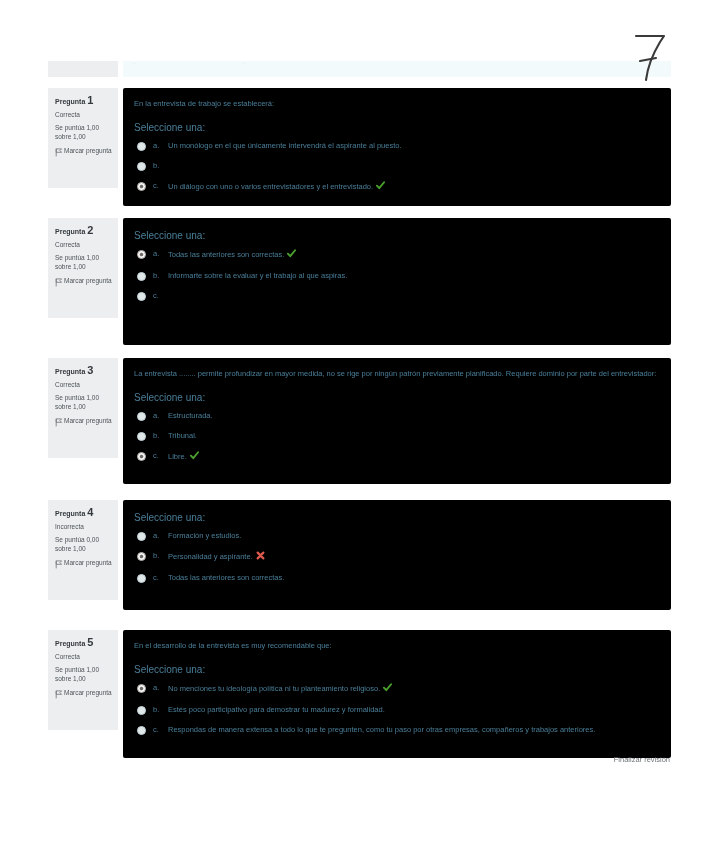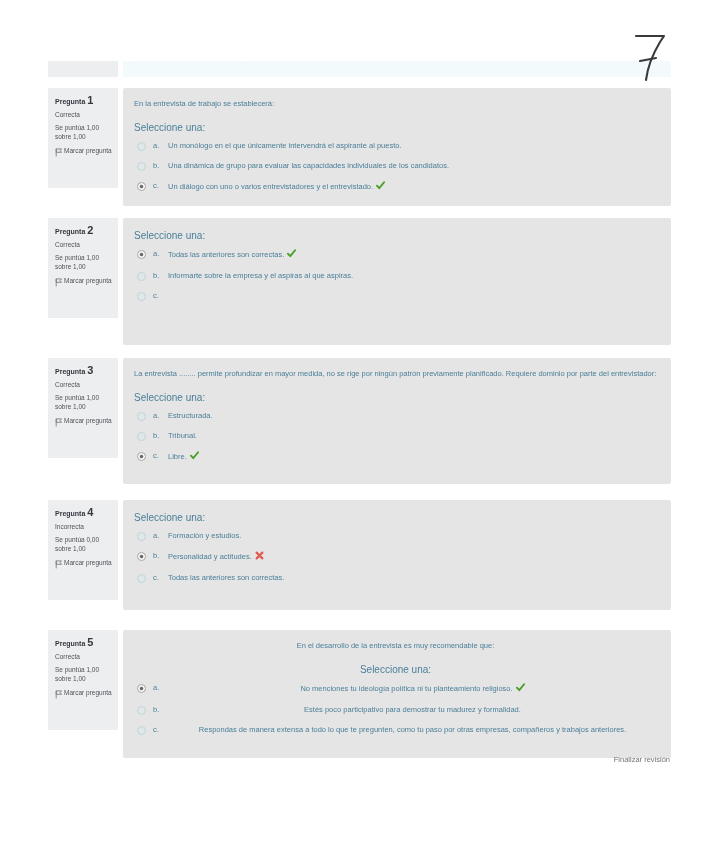--- a/index.html
+++ b/index.html
@@ -110,21 +110,21 @@
     top: 1px;
     width: 8px;
     height: 9px;
   }
 
   .q-body {
     position: absolute;
     left: 75px;
     top: 0;
     width: 548px;
-    background: #e5e5e5;
+    background: #000000;
     border-radius: 2px;
     padding: 11px 14px 12px 11px;
   }
 
   .qtext {
     font-size: 7.5px;
     line-height: 1.45;
     color: #4a7f99;
     margin: 0 0 11px 0;
   }
@@ -227,21 +227,21 @@
           <div class="qi-flag"><span class="flag-icon"><svg width="8" height="9" viewBox="0 0 8 9">
                 <path d="M1.2 0.7 L1.2 8.4" stroke="#6e7479" stroke-width="0.8" fill="none"></path>
                 <path d="M1.2 0.9 L6.6 0.9 L4.9 2.6 L6.6 4.3 L1.2 4.3 Z" fill="none" stroke="#6e7479" stroke-width="0.8"></path>
               </svg></span><span>Marcar pregunta</span></div>
         </div>
         <div class="q-body" style="min-height: 108px;">
           <p class="qtext">En la entrevista de trabajo se establecerá:</p>
           <p class="prompt">Seleccione una:</p>
           <ul class="answers">
             <li class="answer"><span class="radio"></span><span class="ansletter">a.</span><span>Un monólogo en el que únicamente intervendrá el aspirante al puesto.</span></li>
-            <li class="answer"><span class="radio"></span><span class="ansletter">b.</span><span>Una dinámica de grupo para evaluar las capacidades individuales de los candidatos.</span></li>
+            <li class="answer"><span class="radio"></span><span class="ansletter">b.</span></li>
             <li class="answer"><span class="radio checked"></span><span class="ansletter">c.</span><span>Un diálogo con uno o varios entrevistadores y el entrevistado.</span><span class="mark-ok"><svg width="9" height="9" viewBox="0 0 10 10">
                   <path d="M1 5.2 L3.6 8 L9 1.4" fill="none" stroke="#4aa02c" stroke-width="2.1" stroke-linecap="round" stroke-linejoin="round"></path>
                 </svg></span></li>
           </ul>
         </div>
       </div>
       <div class="qblock" style="top: 218px;">
         <div class="q-info" style="height: 100px;">
           <div class="qi-title"><span>Pregunta</span><span class="qnum">2</span></div>
           <div class="qi-state">Correcta</div>
@@ -250,21 +250,21 @@
                 <path d="M1.2 0.7 L1.2 8.4" stroke="#6e7479" stroke-width="0.8" fill="none"></path>
                 <path d="M1.2 0.9 L6.6 0.9 L4.9 2.6 L6.6 4.3 L1.2 4.3 Z" fill="none" stroke="#6e7479" stroke-width="0.8"></path>
               </svg></span><span>Marcar pregunta</span></div>
         </div>
         <div class="q-body" style="min-height: 127px;">
           <p class="prompt">Seleccione una:</p>
           <ul class="answers">
             <li class="answer"><span class="radio checked"></span><span class="ansletter">a.</span><span>Todas las anteriores son correctas.</span><span class="mark-ok"><svg width="9" height="9" viewBox="0 0 10 10">
                   <path d="M1 5.2 L3.6 8 L9 1.4" fill="none" stroke="#4aa02c" stroke-width="2.1" stroke-linecap="round" stroke-linejoin="round"></path>
                 </svg></span></li>
-            <li class="answer"><span class="radio"></span><span class="ansletter">b.</span><span>Informarte sobre la empresa y el aspiras al que aspiras.</span></li>
+            <li class="answer"><span class="radio"></span><span class="ansletter">b.</span><span>Informarte sobre la evaluar y el trabajo al que aspiras.</span></li>
             <li class="answer"><span class="radio"></span><span class="ansletter">c.</span></li>
           </ul>
         </div>
       </div>
       <div class="qblock" style="top: 358px;">
         <div class="q-info" style="height: 100px;">
           <div class="qi-title"><span>Pregunta</span><span class="qnum">3</span></div>
           <div class="qi-state">Correcta</div>
           <div class="qi-grade">Se puntúa 1,00 sobre 1,00</div>
           <div class="qi-flag"><span class="flag-icon"><svg width="8" height="9" viewBox="0 0 8 9">
@@ -291,38 +291,38 @@
           <div class="qi-grade">Se puntúa 0,00 sobre 1,00</div>
           <div class="qi-flag"><span class="flag-icon"><svg width="8" height="9" viewBox="0 0 8 9">
                 <path d="M1.2 0.7 L1.2 8.4" stroke="#6e7479" stroke-width="0.8" fill="none"></path>
                 <path d="M1.2 0.9 L6.6 0.9 L4.9 2.6 L6.6 4.3 L1.2 4.3 Z" fill="none" stroke="#6e7479" stroke-width="0.8"></path>
               </svg></span><span>Marcar pregunta</span></div>
         </div>
         <div class="q-body" style="min-height: 110px;">
           <p class="prompt">Seleccione una:</p>
           <ul class="answers">
             <li class="answer"><span class="radio"></span><span class="ansletter">a.</span><span>Formación y estudios.</span></li>
-            <li class="answer"><span class="radio checked"></span><span class="ansletter">b.</span><span>Personalidad y actitudes.</span><span class="mark-bad"><svg width="9" height="9" viewBox="0 0 10 10">
+            <li class="answer"><span class="radio checked"></span><span class="ansletter">b.</span><span>Personalidad y aspirante.</span><span class="mark-bad"><svg width="9" height="9" viewBox="0 0 10 10">
                   <path d="M1.8 1.8 L8.2 8.2 M8.2 1.8 L1.8 8.2" fill="none" stroke="#e05a4f" stroke-width="2.4" stroke-linecap="round"></path>
                 </svg></span></li>
             <li class="answer"><span class="radio"></span><span class="ansletter">c.</span><span>Todas las anteriores son correctas.</span></li>
           </ul>
         </div>
       </div>
       <div class="qblock" style="top: 630px;">
         <div class="q-info" style="height: 100px;">
           <div class="qi-title"><span>Pregunta</span><span class="qnum">5</span></div>
           <div class="qi-state">Correcta</div>
           <div class="qi-grade">Se puntúa 1,00 sobre 1,00</div>
           <div class="qi-flag"><span class="flag-icon"><svg width="8" height="9" viewBox="0 0 8 9">
                 <path d="M1.2 0.7 L1.2 8.4" stroke="#6e7479" stroke-width="0.8" fill="none"></path>
                 <path d="M1.2 0.9 L6.6 0.9 L4.9 2.6 L6.6 4.3 L1.2 4.3 Z" fill="none" stroke="#6e7479" stroke-width="0.8"></path>
               </svg></span><span>Marcar pregunta</span></div>
         </div>
-        <div class="q-body" style="min-height: 128px; text-align: center;">
+        <div class="q-body" style="min-height: 128px;">
           <p class="qtext">En el desarrollo de la entrevista es muy recomendable que:</p>
           <p class="prompt">Seleccione una:</p>
           <ul class="answers">
             <li class="answer"><span class="radio checked"></span><span class="ansletter">a.</span><span>No menciones tu ideología política ni tu planteamiento religioso.</span><span class="mark-ok"><svg width="9" height="9" viewBox="0 0 10 10">
                   <path d="M1 5.2 L3.6 8 L9 1.4" fill="none" stroke="#4aa02c" stroke-width="2.1" stroke-linecap="round" stroke-linejoin="round"></path>
                 </svg></span></li>
             <li class="answer"><span class="radio"></span><span class="ansletter">b.</span><span>Estés poco participativo para demostrar tu madurez y formalidad.</span></li>
             <li class="answer"><span class="radio"></span><span class="ansletter">c.</span><span>Respondas de manera extensa a todo lo que te pregunten, como tu paso por otras empresas, compañeros y trabajos anteriores.</span></li>
           </ul>
         </div>

